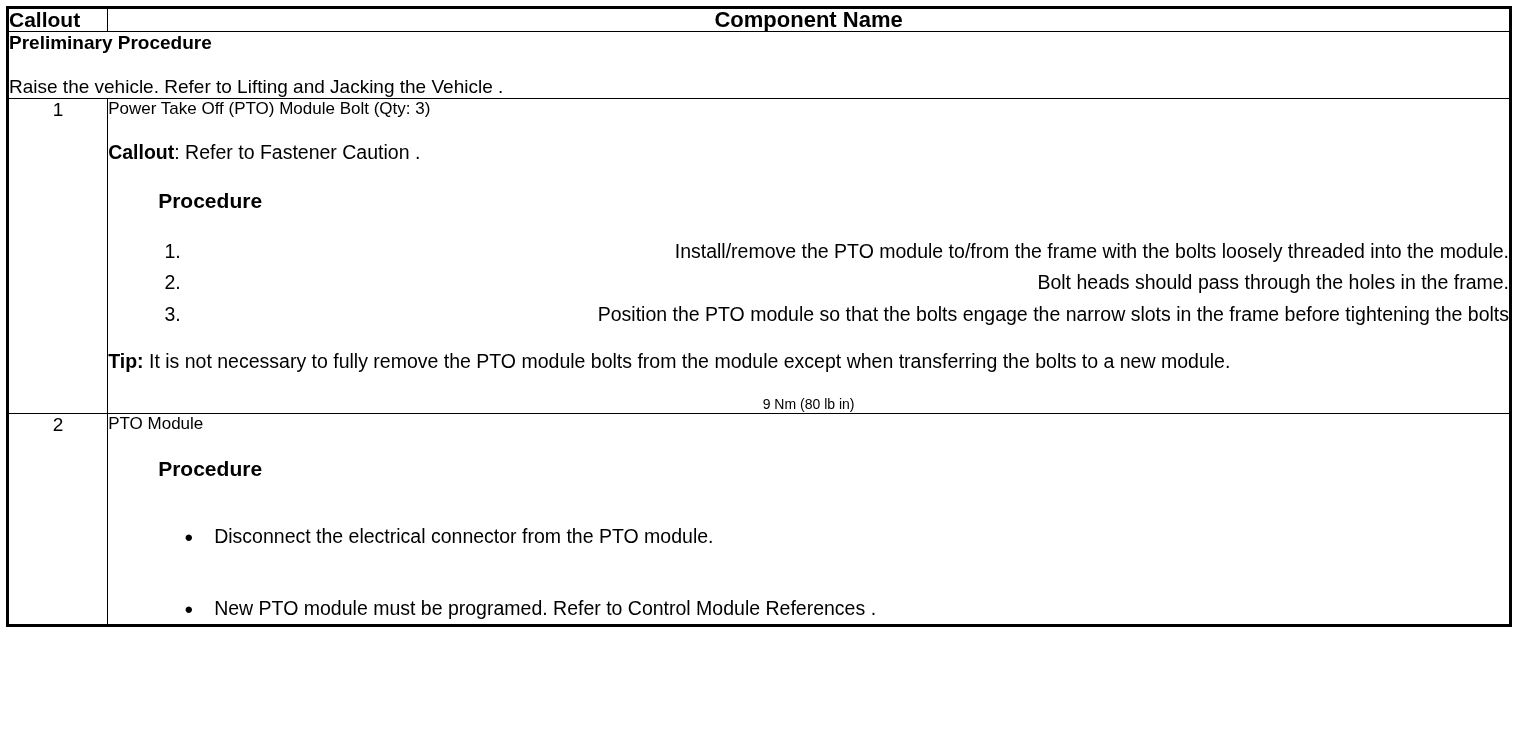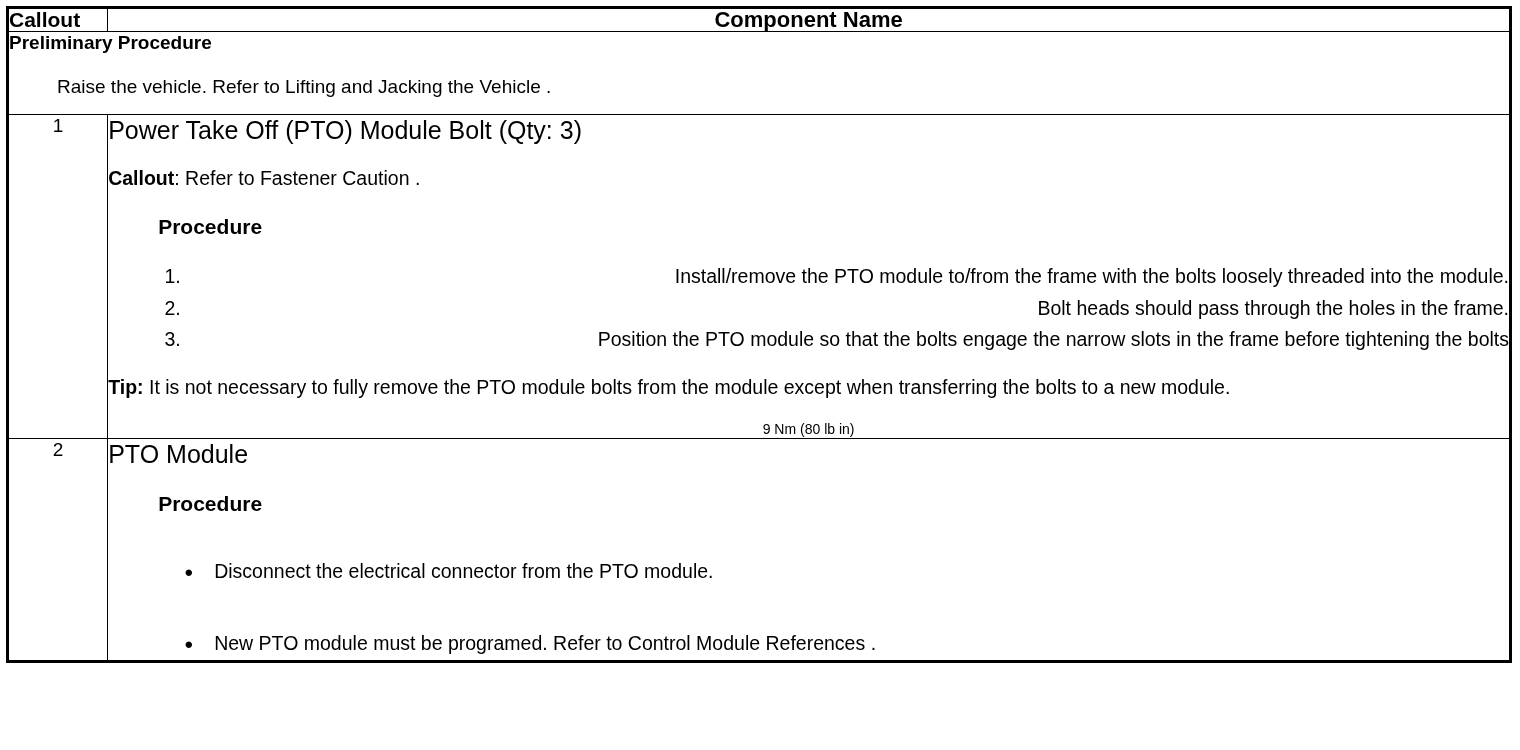--- a/index.html
+++ b/index.html
@@ -70,42 +70,41 @@
   .prelim-title {
     font-weight: bold;
     font-size: 19px;
     line-height: 1.15;
     margin: 0 0 22px 0;
   }
   .prelim-text {
     font-weight: normal;
     font-size: 19px;
     line-height: 1.15;
-    margin: 16px;
-    padding-left: 32px;
+    margin: 0;
   }
 
   
   .callout-num {
     text-align: center;
     vertical-align: middle;
     font-size: 19px;
     font-weight: normal;
   }
 
   
   .content-cell {
     padding: 8px 8px 10px 8px;
     font-size: 19.5px;
     line-height: 1.2;
   }
 
   .comp-name {
     margin: 0 4px 22px 0;
-    font-size: 25px;
+    font-size: 17px;
   }
 
   .note-line {
     margin: 0 0 24px 0;
     font-size: 19.5px;
   }
   .note-line b { font-weight: bold; }
 
   .sub-head {
     font-weight: bold;

